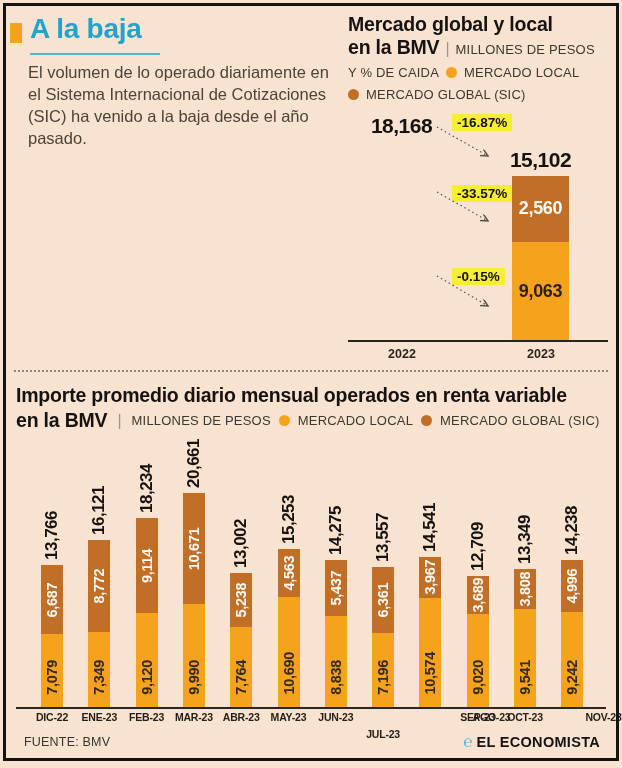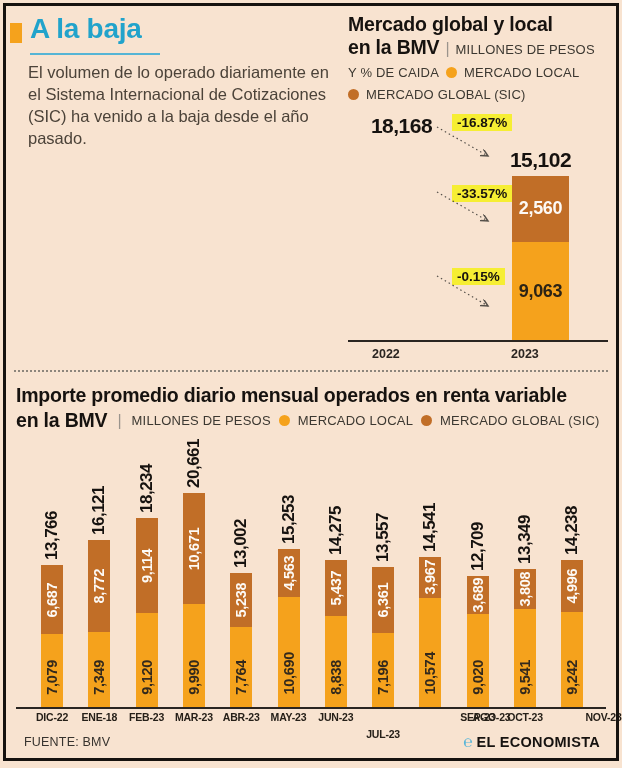--- a/index.html
+++ b/index.html
@@ -40,21 +40,21 @@
   
   #plot-top{position:absolute;left:348px;top:101px;width:262px;height:240px;}
   .axis{position:absolute;background:#2a2521;height:2px;}
   #axis-top{left:348px;top:340px;width:260px;}
   .col-top{position:absolute;bottom:0;}
   .top-bar{position:absolute;bottom:0;left:0;width:100%;display:flex;flex-direction:column;}
   .seg{display:flex;align-items:center;justify-content:center;font-weight:700;font-size:18px;letter-spacing:-0.3px;}
   .seg.g{background:var(--global);color:#fdfaf6;}
   .seg.l{background:var(--local);color:#2c2315;}
   .top-total{position:absolute;left:50%;transform:translateX(-50%);font-weight:700;font-size:21px;letter-spacing:-0.5px;color:var(--ink);white-space:nowrap;}
-  .year-label{position:absolute;top:347px;width:60px;text-align:left;font-size:12.5px;font-weight:700;color:#2a2521;}
+  .year-label{position:absolute;top:347px;width:60px;text-align:center;font-size:12.5px;font-weight:700;color:#2a2521;}
   .annot{position:absolute;background:var(--highlight);font-weight:700;font-size:13.5px;padding:1px 5px;color:var(--ink);white-space:nowrap;}
   #annot-arrows{position:absolute;left:348px;top:101px;width:262px;height:240px;overflow:visible;}
 
   
   .dotted-sep{position:absolute;left:14px;top:370px;width:594px;border-top:2px dotted #8c857c;}
 
   
   #bottom-chart-header{position:absolute;left:16px;top:385px;width:596px;}
   #bottom-chart-header .l2{display:flex;align-items:center;gap:8px;margin-top:3px;flex-wrap:nowrap;}
 
@@ -274,21 +274,21 @@
             <div class="v-sic">4,996</div>
           </div>
           <div class="bot-seg l" style="height: 96.1168px;"></div>
         </div>
         <div class="v-local">9,242</div>
       </div>
     </div>
   <div class="axis" id="axis-bottom"></div>
   <div id="months">
       <div class="month" style="left: 28.5px; width: 47px;">DIC-22</div>
-      <div class="month" style="left: 75.8px; width: 47px;">ENE-18</div>
+      <div class="month" style="left: 75.8px; width: 47px;">ENE-23</div>
       <div class="month" style="left: 123.1px; width: 47px;">FEB-23</div>
       <div class="month" style="left: 170.4px; width: 47px;">MAR-23</div>
       <div class="month" style="left: 217.7px; width: 47px;">ABR-23</div>
       <div class="month" style="left: 265px; width: 47px;">MAY-23</div>
       <div class="month" style="left: 312.3px; width: 47px;">JUN-23</div>
       <div class="month" style="left: 359.6px; width: 47px; margin-top: 17px;">JUL-23</div>
       <div class="month" style="left: 420px; width: 47px; margin-left: 48px;">AGO-23</div>
       <div class="month" style="left: 454.2px; width: 47px;">SEP-23</div>
       <div class="month" style="left: 501.5px; width: 47px;">OCT-23</div>
       <div class="month" style="left: 580px; width: 47px;">NOV-23</div>

